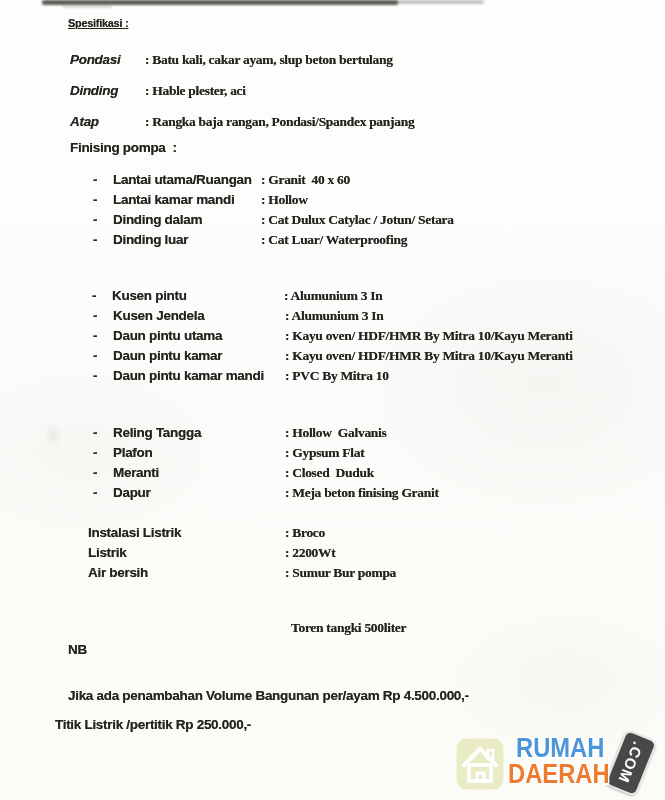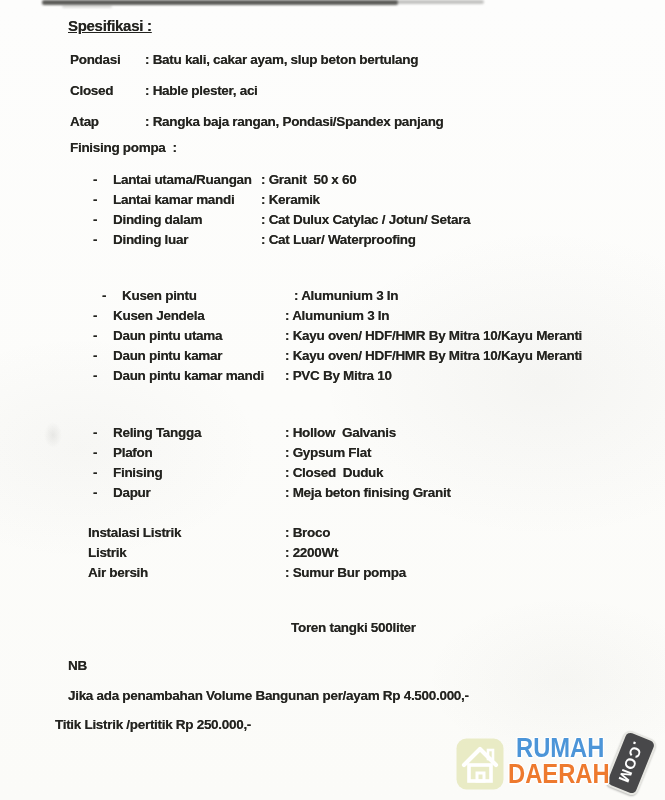--- a/index.html
+++ b/index.html
@@ -8,28 +8,28 @@
     background:
       radial-gradient(ellipse 320px 220px at 82% 48%, rgba(110,110,100,0.05), transparent 70%),
       radial-gradient(ellipse 260px 160px at 12% 56%, rgba(110,110,100,0.04), transparent 70%),
       radial-gradient(ellipse 200px 120px at 85% 85%, rgba(110,110,100,0.04), transparent 70%),
       linear-gradient(#fdfdfc, #fbfbf8);
     font-family:"Liberation Sans", sans-serif;
     font-weight:700; font-size:13.5px; letter-spacing:-0.3px;
     color:#23231f;
   }
   .row { position:absolute; white-space:pre; text-shadow:0 0 0.6px rgba(45,45,40,0.65); }
-  .lblA { display:inline-block; width:75px; }
+  .lblA { display:inline-block; width:75px;font-style:italic; }
   .dash { display:inline-block; width:20px; }
   .lblBfin { display:inline-block; width:148px; }
   .lblB { display:inline-block; width:172px; }
   .lblC { display:inline-block; width:197px; }
-  .val { white-space:pre; }
+  .val { white-space:pre;font-family:Liberation Serif, serif; }
   .heading {
-    position:absolute; left:68px; top:17px; font-size:15px;
+    position:absolute; left:68px; top:17px; font-size:11px;
     text-decoration:underline; text-shadow:0 0 0.6px rgba(45,45,40,0.7);
   }
   .subheading { position:absolute; white-space:pre; text-shadow:0 0 0.6px rgba(45,45,40,0.65); }
   .smudge { position:absolute; filter:blur(1px); border-radius:2px; }
   .smudge1 { left:42px; top:0; width:356px; height:5px; background:#3a3a36; opacity:.82; }
   .smudge2 { left:396px; top:0; width:88px; height:4px; background:#5a5a55; opacity:.35; }
   .smudge3 { left:62px; top:5px; width:50px; height:3px; background:#6a6a64; opacity:.22; }
   .blob { position:absolute; left:44px; top:422px; width:18px; height:26px;
     background:radial-gradient(ellipse at center, rgba(90,90,85,0.10), transparent 70%); }
 
@@ -54,46 +54,46 @@
 <div class="page">
 
   <div class="smudge smudge1"></div>
   <div class="smudge smudge2"></div>
   <div class="smudge smudge3"></div>
   <div class="blob"></div>
 
   <div class="heading">Spesifikasi :</div>
 
   <div class="row" style="left:70px;top:52px"><span class="lblA">Pondasi</span><span class="val">: Batu kali, cakar ayam, slup beton bertulang</span></div>
-  <div class="row" style="left:70px;top:83px"><span class="lblA">Closed</span><span class="val">: Hable plester, aci</span></div>
+  <div class="row" style="left:70px;top:83px"><span class="lblA">Dinding</span><span class="val">: Hable plester, aci</span></div>
   <div class="row" style="left:70px;top:114px"><span class="lblA">Atap</span><span class="val">: Rangka baja rangan, Pondasi/Spandex panjang</span></div>
 
   <div class="subheading" style="left:70px;top:140px">Finising pompa  :</div>
-  <div class="row" style="left:93px;top:172px"><span class="dash">-</span><span class="lblBfin">Lantai utama/Ruangan</span><span class="val">: Granit  50 x 60</span></div>
-  <div class="row" style="left:93px;top:192px"><span class="dash">-</span><span class="lblBfin">Lantai kamar mandi</span><span class="val">: Keramik</span></div>
+  <div class="row" style="left:93px;top:172px"><span class="dash">-</span><span class="lblBfin">Lantai utama/Ruangan</span><span class="val">: Granit  40 x 60</span></div>
+  <div class="row" style="left:93px;top:192px"><span class="dash">-</span><span class="lblBfin">Lantai kamar mandi</span><span class="val">: Hollow</span></div>
   <div class="row" style="left:93px;top:212px"><span class="dash">-</span><span class="lblBfin">Dinding dalam</span><span class="val">: Cat Dulux Catylac / Jotun/ Setara</span></div>
   <div class="row" style="left:93px;top:232px"><span class="dash">-</span><span class="lblBfin">Dinding luar</span><span class="val">: Cat Luar/ Waterproofing</span></div>
 
-  <div class="row" style="left:102px;top:288px"><span class="dash">-</span><span class="lblB">Kusen pintu</span><span class="val">: Alumunium 3 In</span></div>
+  <div class="row" style="left:92px;top:288px"><span class="dash">-</span><span class="lblB">Kusen pintu</span><span class="val">: Alumunium 3 In</span></div>
   <div class="row" style="left:93px;top:308px"><span class="dash">-</span><span class="lblB">Kusen Jendela</span><span class="val">: Alumunium 3 In</span></div>
   <div class="row" style="left:93px;top:328px"><span class="dash">-</span><span class="lblB">Daun pintu utama</span><span class="val">: Kayu oven/ HDF/HMR By Mitra 10/Kayu Meranti</span></div>
   <div class="row" style="left:93px;top:348px"><span class="dash">-</span><span class="lblB">Daun pintu kamar</span><span class="val">: Kayu oven/ HDF/HMR By Mitra 10/Kayu Meranti</span></div>
   <div class="row" style="left:93px;top:368px"><span class="dash">-</span><span class="lblB">Daun pintu kamar mandi</span><span class="val">: PVC By Mitra 10</span></div>
 
   <div class="row" style="left:93px;top:425px"><span class="dash">-</span><span class="lblB">Reling Tangga</span><span class="val">: Hollow  Galvanis</span></div>
   <div class="row" style="left:93px;top:445px"><span class="dash">-</span><span class="lblB">Plafon</span><span class="val">: Gypsum Flat</span></div>
-  <div class="row" style="left:93px;top:465px"><span class="dash">-</span><span class="lblB">Finising</span><span class="val">: Closed  Duduk</span></div>
+  <div class="row" style="left:93px;top:465px"><span class="dash">-</span><span class="lblB">Meranti</span><span class="val">: Closed  Duduk</span></div>
   <div class="row" style="left:93px;top:485px"><span class="dash">-</span><span class="lblB">Dapur</span><span class="val">: Meja beton finising Granit</span></div>
 
   <div class="row" style="left:88px;top:525px"><span class="lblC">Instalasi Listrik</span><span class="val">: Broco</span></div>
   <div class="row" style="left:88px;top:545px"><span class="lblC">Listrik</span><span class="val">: 2200Wt</span></div>
   <div class="row" style="left:88px;top:565px"><span class="lblC">Air bersih</span><span class="val">: Sumur Bur pompa</span></div>
   <div class="row" style="left:291px;top:620px"><span class="val">Toren tangki 500liter</span></div>
 
-  <div class="row" style="left:68px;top:658px">NB</div>
+  <div class="row" style="left:68px;top:642px">NB</div>
   <div class="row" style="left:68px;top:688px">Jika ada penambahan Volume Bangunan per/ayam Rp 4.500.000,-</div>
   <div class="row" style="left:55px;top:717px">Titik Listrik /pertitik Rp 250.000,-</div>
 
   <div class="logo">
     <div class="logo-badge">
       <span class="badge-text">.COM</span>
     </div>
     <svg class="logo-house" width="48" height="52" viewBox="0 0 48 52">
       <rect x="0.5" y="0.5" width="47" height="51" rx="10" fill="#e9ebc5"></rect>
       <rect x="32" y="12" width="5" height="9" fill="none" stroke="#ffffff" stroke-width="2.6"></rect>

